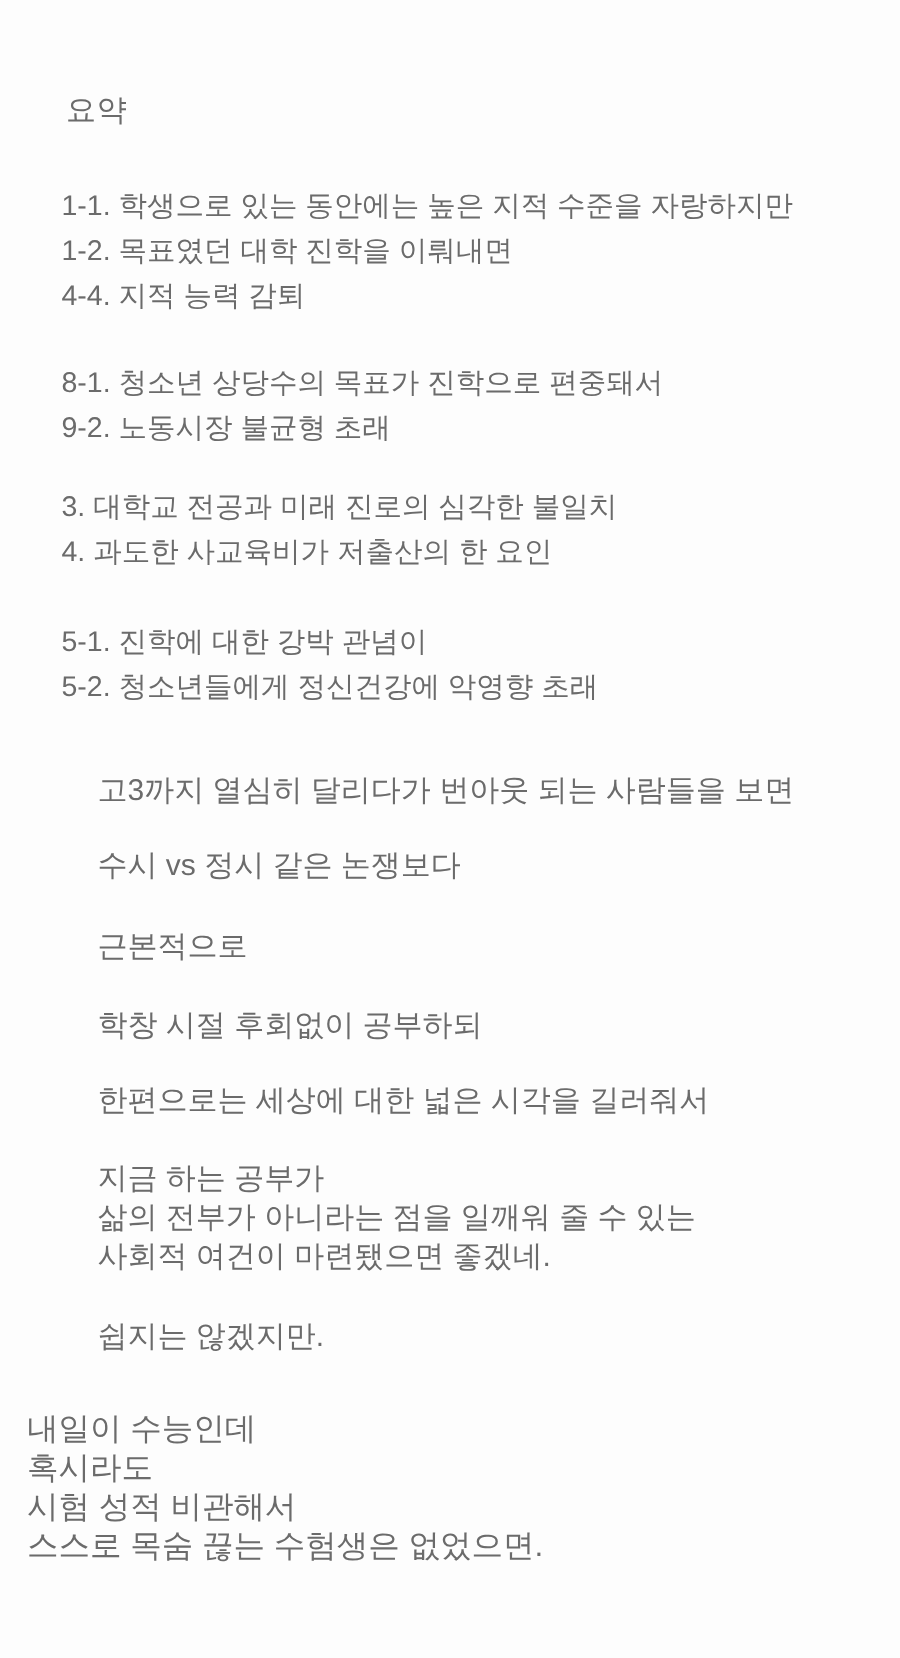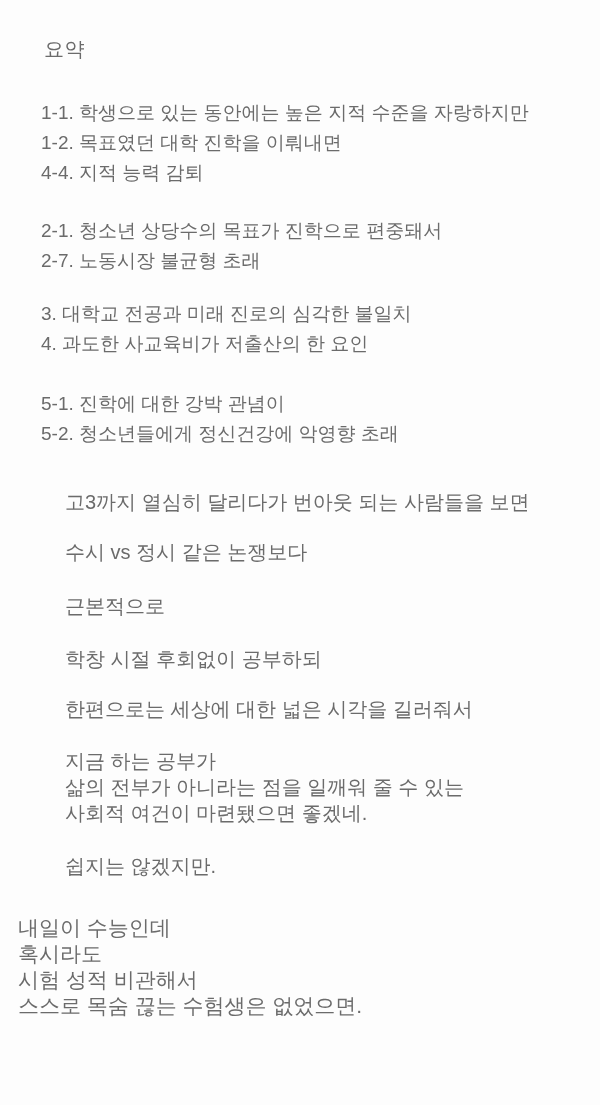--- a/index.html
+++ b/index.html
@@ -9,21 +9,21 @@
   body {
     width: 600px;
     height: 1105px;
     background: #fdfdfd;
     overflow: hidden;
   }
   .doc {
     width: 580px;
     height: 1105px;
     box-sizing: border-box;
-    padding-top: 34px;
+    padding-top: 59px;
     font-family: "Liberation Sans", "DejaVu Sans", sans-serif;
     color: #6b6b6b;
     -webkit-font-smoothing: antialiased;
   }
   .sec-title {
     font-size: 20px;
     line-height: 30px;
     padding-left: 44px;
     letter-spacing: 0.5px;
   }
@@ -73,22 +73,22 @@
 
   <div class="sec-title">요약</div>
 
   <div class="summary-group g1">
     <div class="line">1-1. 학생으로 있는 동안에는 높은 지적 수준을 자랑하지만</div>
     <div class="line">1-2. 목표였던 대학 진학을 이뤄내면</div>
     <div class="line">4-4. 지적 능력 감퇴</div>
   </div>
 
   <div class="summary-group g2">
-    <div class="line">2-1. 청소년 상당수의 목표가 진학으로 편중돼서</div>
-    <div class="line">2-7. 노동시장 불균형 초래</div>
+    <div class="line">8-1. 청소년 상당수의 목표가 진학으로 편중돼서</div>
+    <div class="line">9-2. 노동시장 불균형 초래</div>
   </div>
 
   <div class="summary-group g3">
     <div class="line">3. 대학교 전공과 미래 진로의 심각한 불일치</div>
   </div>
 
   <div class="summary-group g4">
     <div class="line">4. 과도한 사교육비가 저출산의 한 요인</div>
   </div>
 

